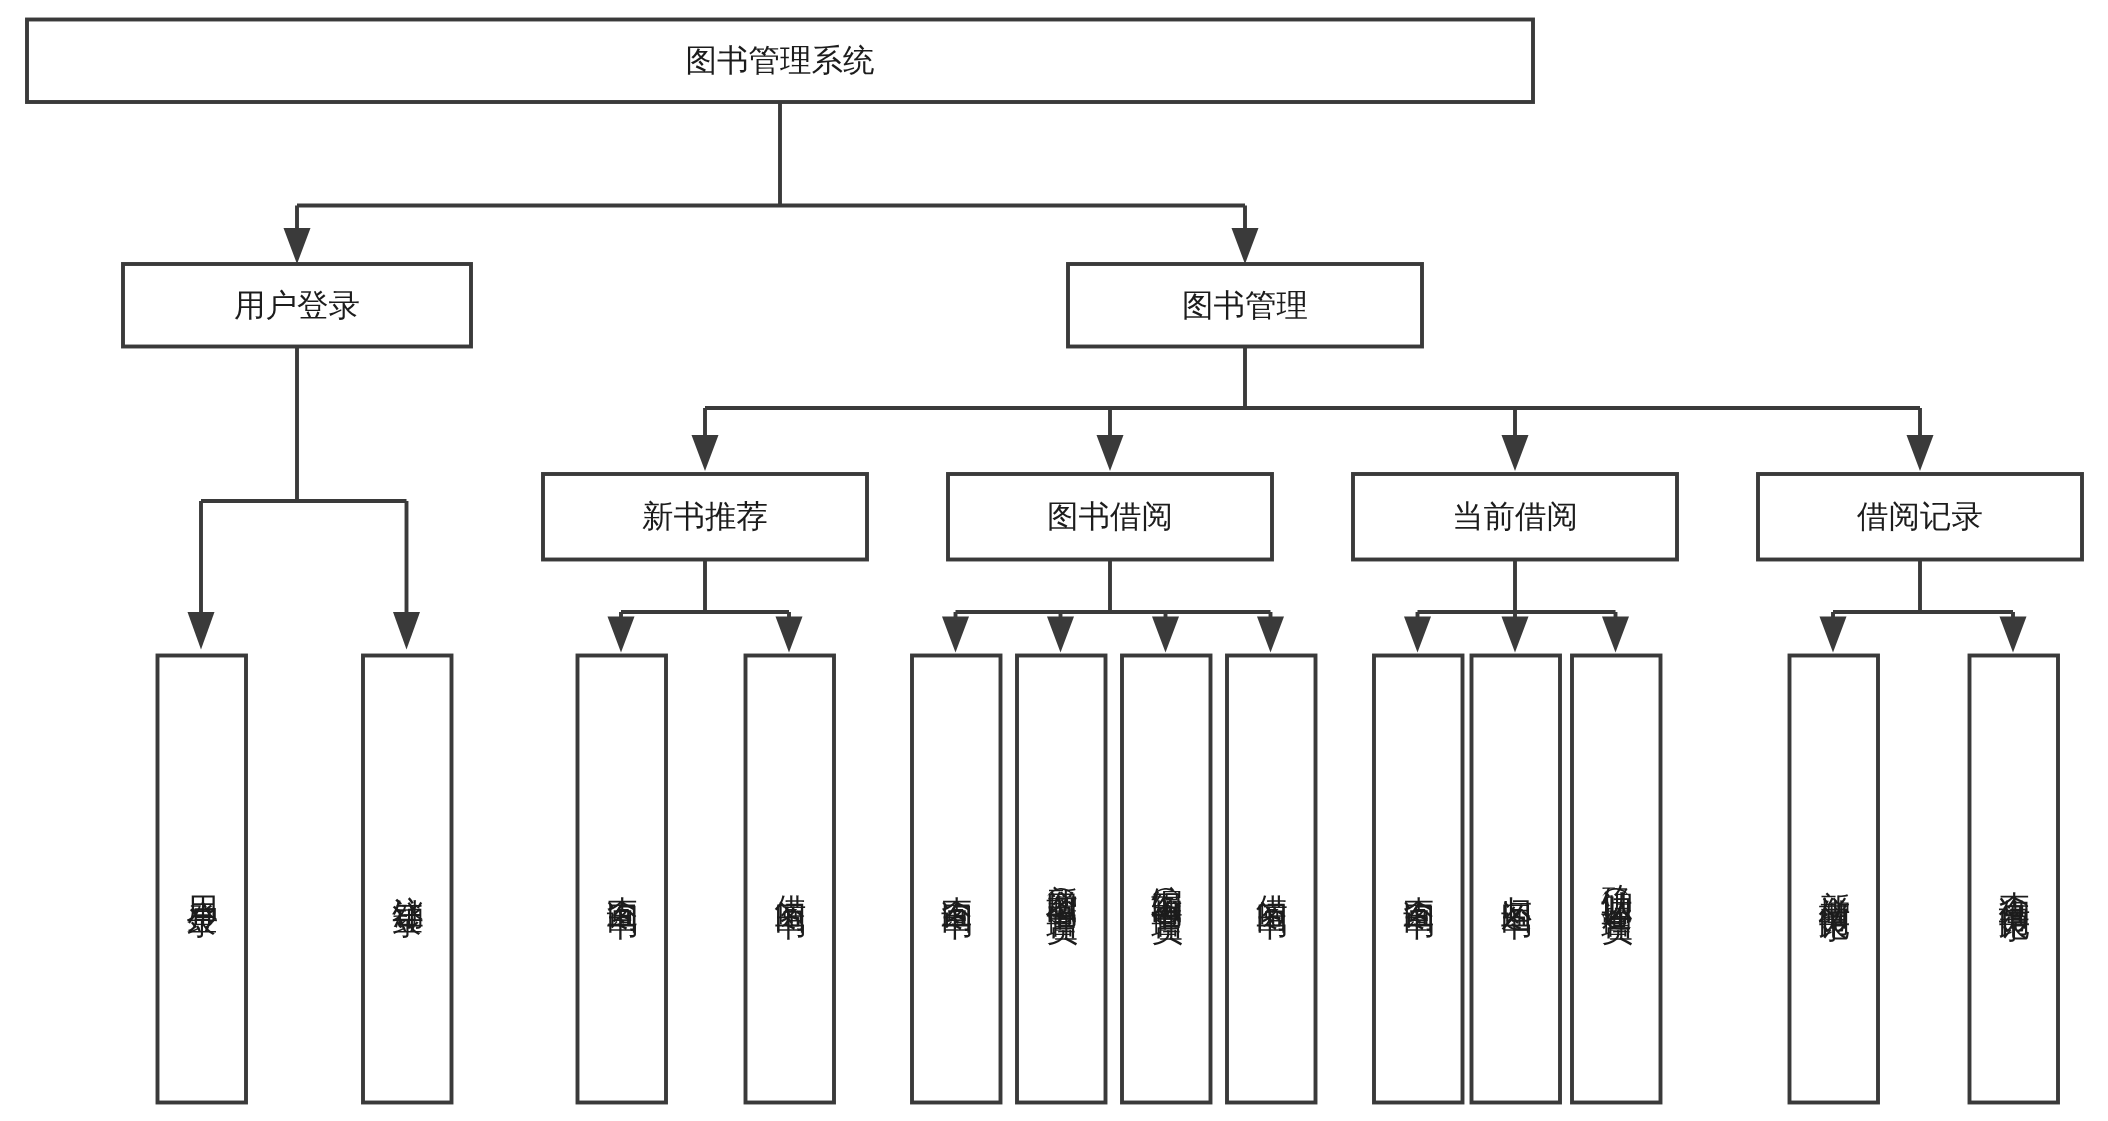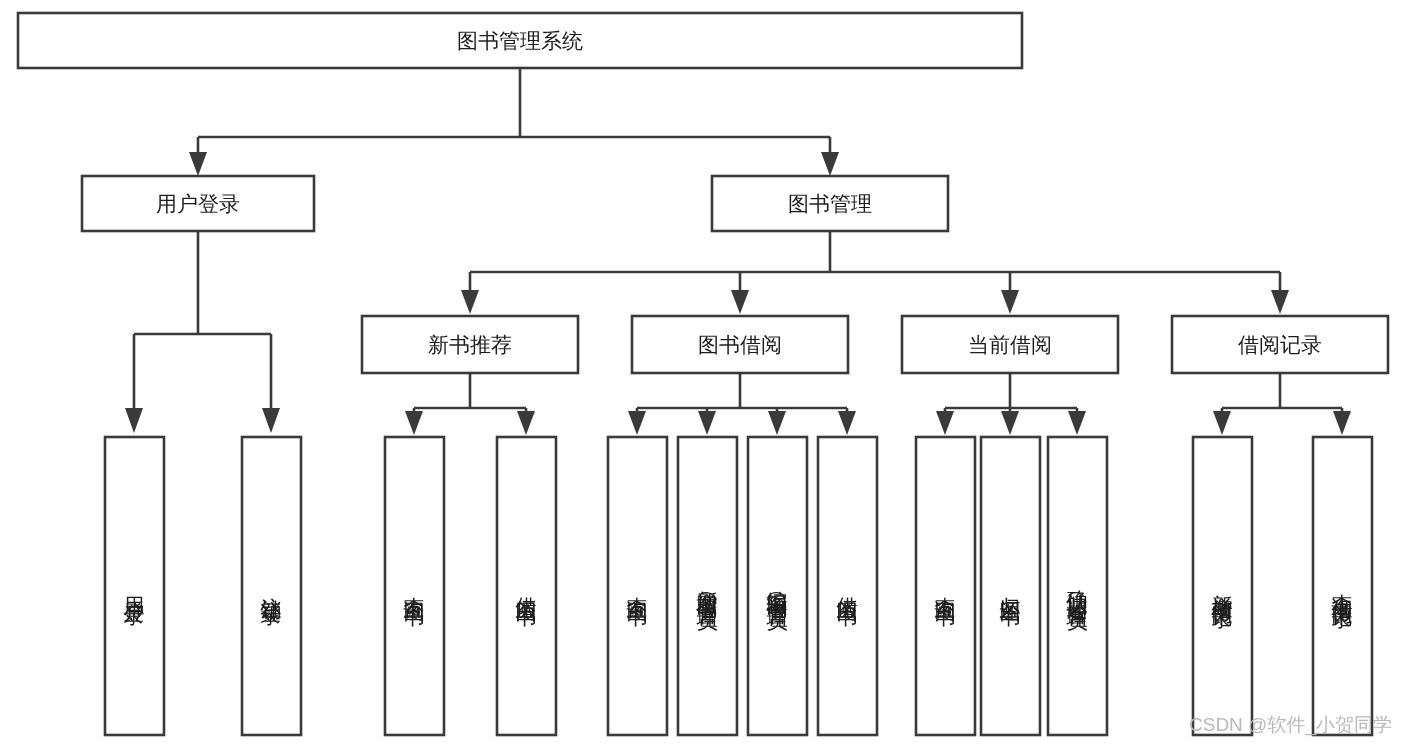--- a/index.html
+++ b/index.html
@@ -265,15 +265,14 @@
     </foreignObject>
 
     <foreignObject x="1313" y="437" width="59" height="298">
       <div xmlns="http://www.w3.org/1999/xhtml" class="vlabel-wrap">
         <span class="node-label-v">查询借阅记录</span>
       </div>
     </foreignObject>
 
   </svg>
 
-  <div class="watermark">CSDN @软件_小贺同学</div>
 
 </div>
 
 </body></html>

